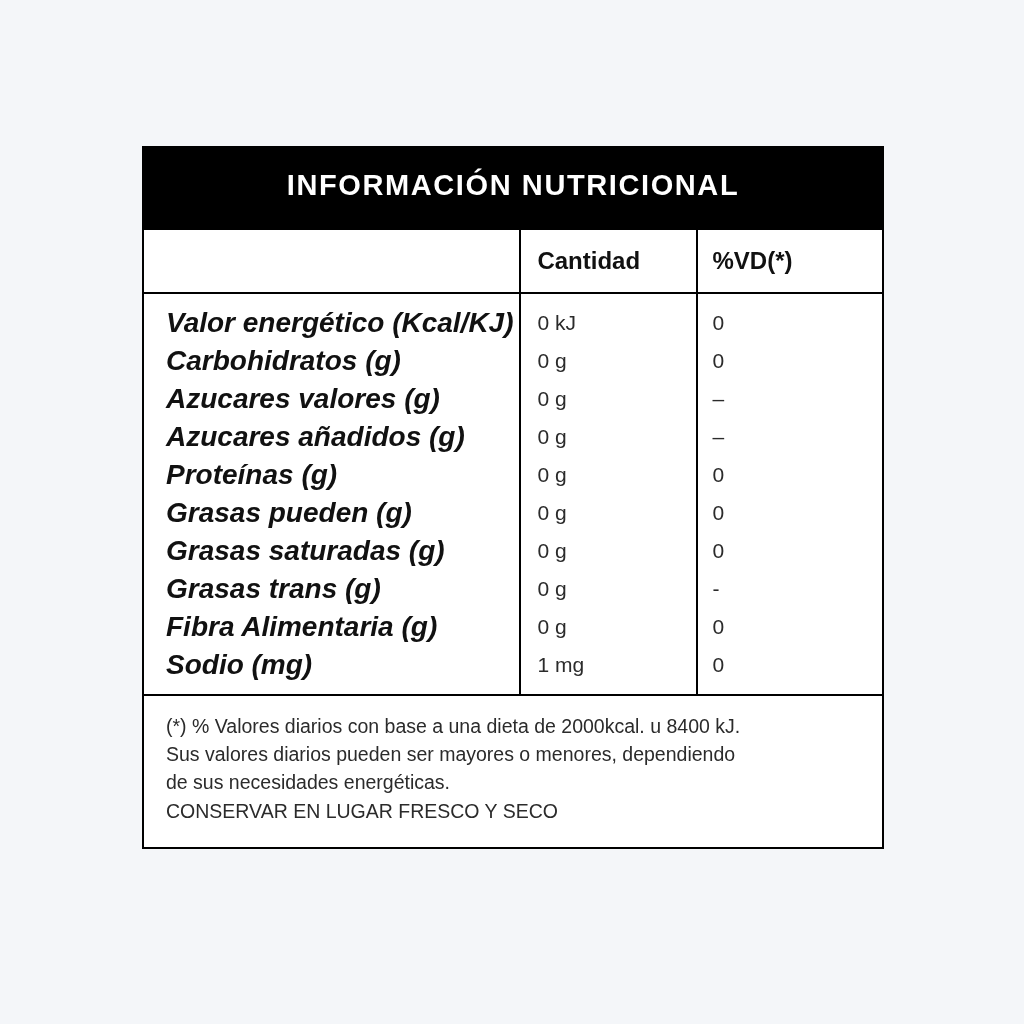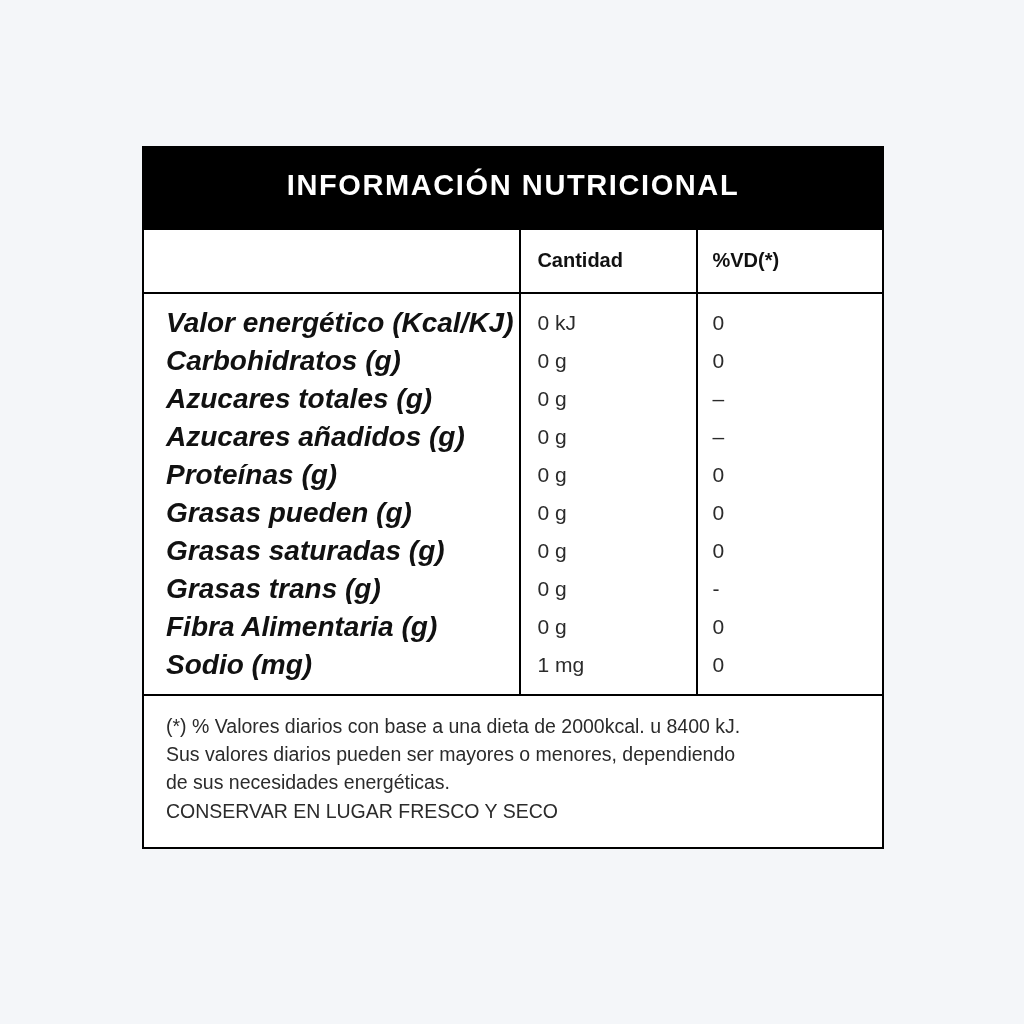--- a/index.html
+++ b/index.html
@@ -65,21 +65,21 @@
 
   .nutri-table th,
   .nutri-table td {
     padding: 0;
     vertical-align: middle;
   }
 
   .head-row th {
     height: 62px;
     border-bottom: 2px solid #000;
-    font-size: 20px;
+    font-size: 24px;
     font-weight: bold;
     text-align: left;
     color: #111;
     border-radius: 7px;
   }
   .head-row th.h-name { border-right: 2px solid #000; }
   .head-row th.h-amt  { border-right: 2px solid #000; padding-left: 16px; }
   .head-row th.h-vd   { padding-left: 14px; margin-left: 12px; }
 
   .nutri-table td.t-name {
@@ -146,21 +146,21 @@
           <td class="t-name">Valor energético (Kcal/KJ)</td>
           <td class="t-amt">0 kJ</td>
           <td class="t-vd">0</td>
         </tr>
         <tr>
           <td class="t-name">Carbohidratos (g)</td>
           <td class="t-amt">0 g</td>
           <td class="t-vd">0</td>
         </tr>
         <tr>
-          <td class="t-name">Azucares totales (g)</td>
+          <td class="t-name">Azucares valores (g)</td>
           <td class="t-amt">0 g</td>
           <td class="t-vd">–</td>
         </tr>
         <tr>
           <td class="t-name">Azucares añadidos (g)</td>
           <td class="t-amt">0 g</td>
           <td class="t-vd">–</td>
         </tr>
         <tr>
           <td class="t-name">Proteínas (g)</td>

